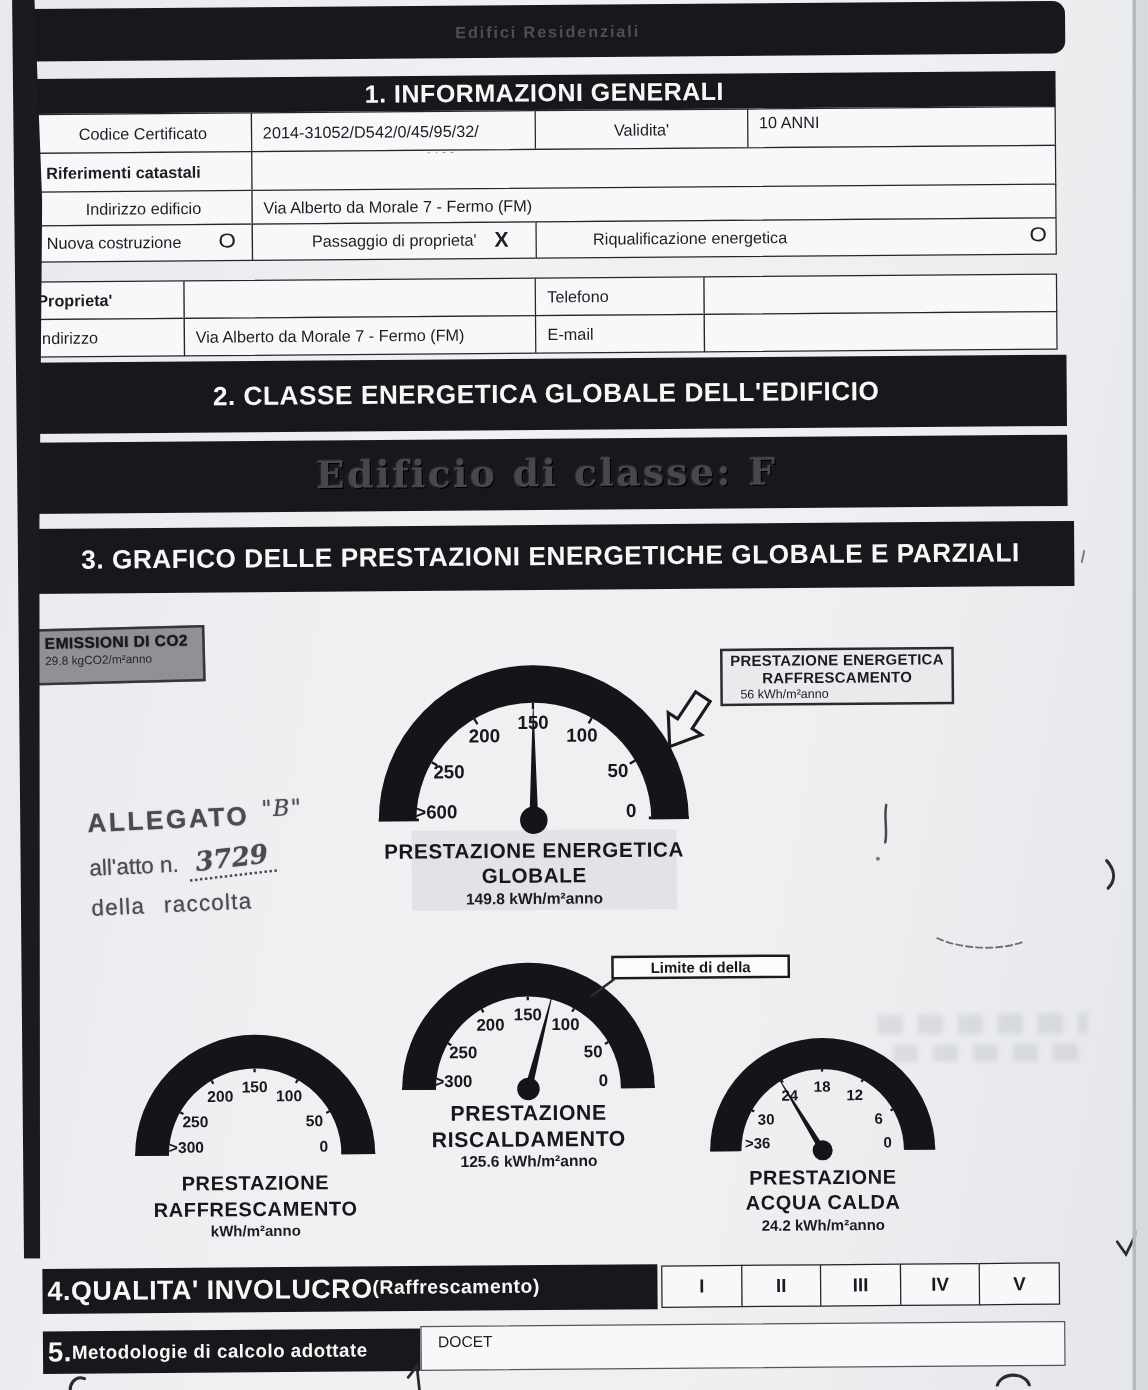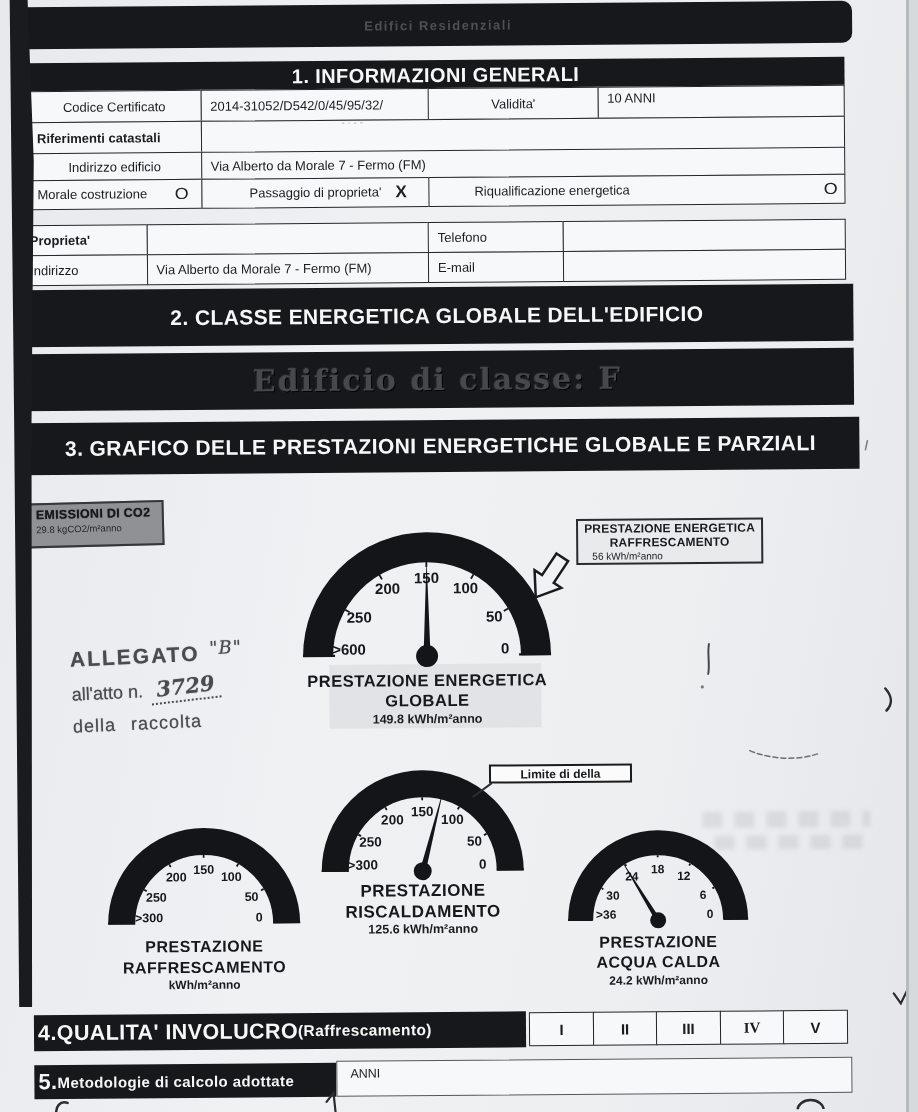--- a/index.html
+++ b/index.html
@@ -76,21 +76,21 @@
 
     <div class="cell c-left bold" style="left:30px;top:118.5px;width:175px;height:33px;">Riferimenti catastali</div>
     <div class="cell" style="left:203.5px;top:118.5px;width:644px;height:33px;">
       <span style="position:absolute;left:140px;top:-4px;font-size:10px;opacity:.4;">- · - -</span>
     </div>
 
     <div class="cell c-center" style="left:30px;top:150px;width:175px;height:28px;">Indirizzo edificio</div>
     <div class="cell c-left" style="left:203.5px;top:150px;width:644px;height:28px;">Via Alberto da Morale 7 - Fermo (FM)</div>
 
     <div class="cell c-left" style="left:30px;top:176.5px;width:175px;height:30px;">
-      <span>Morale costruzione</span>
+      <span>Nuova costruzione</span>
       <span class="mark" style="position:absolute;right:14px;transform:scaleX(1.12);">O</span>
     </div>
     <div class="cell c-center" style="left:203.5px;top:176.5px;width:229px;height:30px;">
       <span>Passaggio di proprieta'</span>
       <span class="mark bold" style="position:absolute;right:22px;font-size:17px;">X</span>
     </div>
     <div class="cell" style="left:431px;top:176.5px;width:417px;height:30px;padding-left:45px;">
       <span>Riqualificazione energetica</span>
       <span class="mark" style="position:absolute;right:8px;transform:scaleX(1.12);">O</span>
     </div>
@@ -232,33 +232,33 @@
     </div>
     <div class="roman" style="left:525px;top:1013px;">
         <span>I</span>
       </div>
     <div class="roman" style="left:588.5px;top:1013px;">
         <span>II</span>
       </div>
     <div class="roman" style="left:652px;top:1013px;">
         <span>III</span>
       </div>
-    <div class="roman" style="left:715.5px;top:1013px;font-family:Liberation Serif, serif;">
+    <div class="roman" style="left:715.5px;top:1013px;">
         <span>IV</span>
       </div>
     <div class="roman" style="left:779px;top:1013px;">
         <span>V</span>
       </div>
 
     <div class="abs bar" style="left:30px;top:1062px;width:302px;height:34px;justify-content:flex-start;padding-left:4px;box-sizing:border-box;">
       <span class="bar-title" style="font-size:22px;">5.</span>
       <span class="bar-title" style="font-size:15px;">Metodologie di calcolo adottate</span>
     </div>
     <div class="cell" style="left:332px;top:1060px;width:516px;height:36px;border-width:1px;border-color:#55565a;align-items:flex-start;padding:5px 0 0 13px;font-size:12.5px;">
-      <span>ANNI</span>
+      <span>DOCET</span>
     </div>
 
     <svg class="abs" style="left:0;top:0;" width="918" height="1112" viewBox="0 0 918 1112" fill="none" stroke="#2b2c30" stroke-linecap="round">
       <path d="M489,784 L471,797" stroke-width="2"></path>
       <path d="M708,646 C706,656 709,666 707,676" stroke-width="2" opacity=".85"></path>
       <circle cx="701" cy="689" r="1.6" fill="#2b2c30" stroke="none" opacity=".6"></circle>
       <path d="M884,692 C891,700 891,708 885,714" stroke-width="2.5"></path>
       <path d="M748,753 C770,763 800,763 818,756" stroke-width="1.5" opacity=".65" stroke-dasharray="5 3"></path>
       <path d="M890,997 L897,1007 L906,989" stroke-width="2.2"></path>
       <path d="M868,444 L866,453" stroke-width="1.5" opacity=".6"></path>

